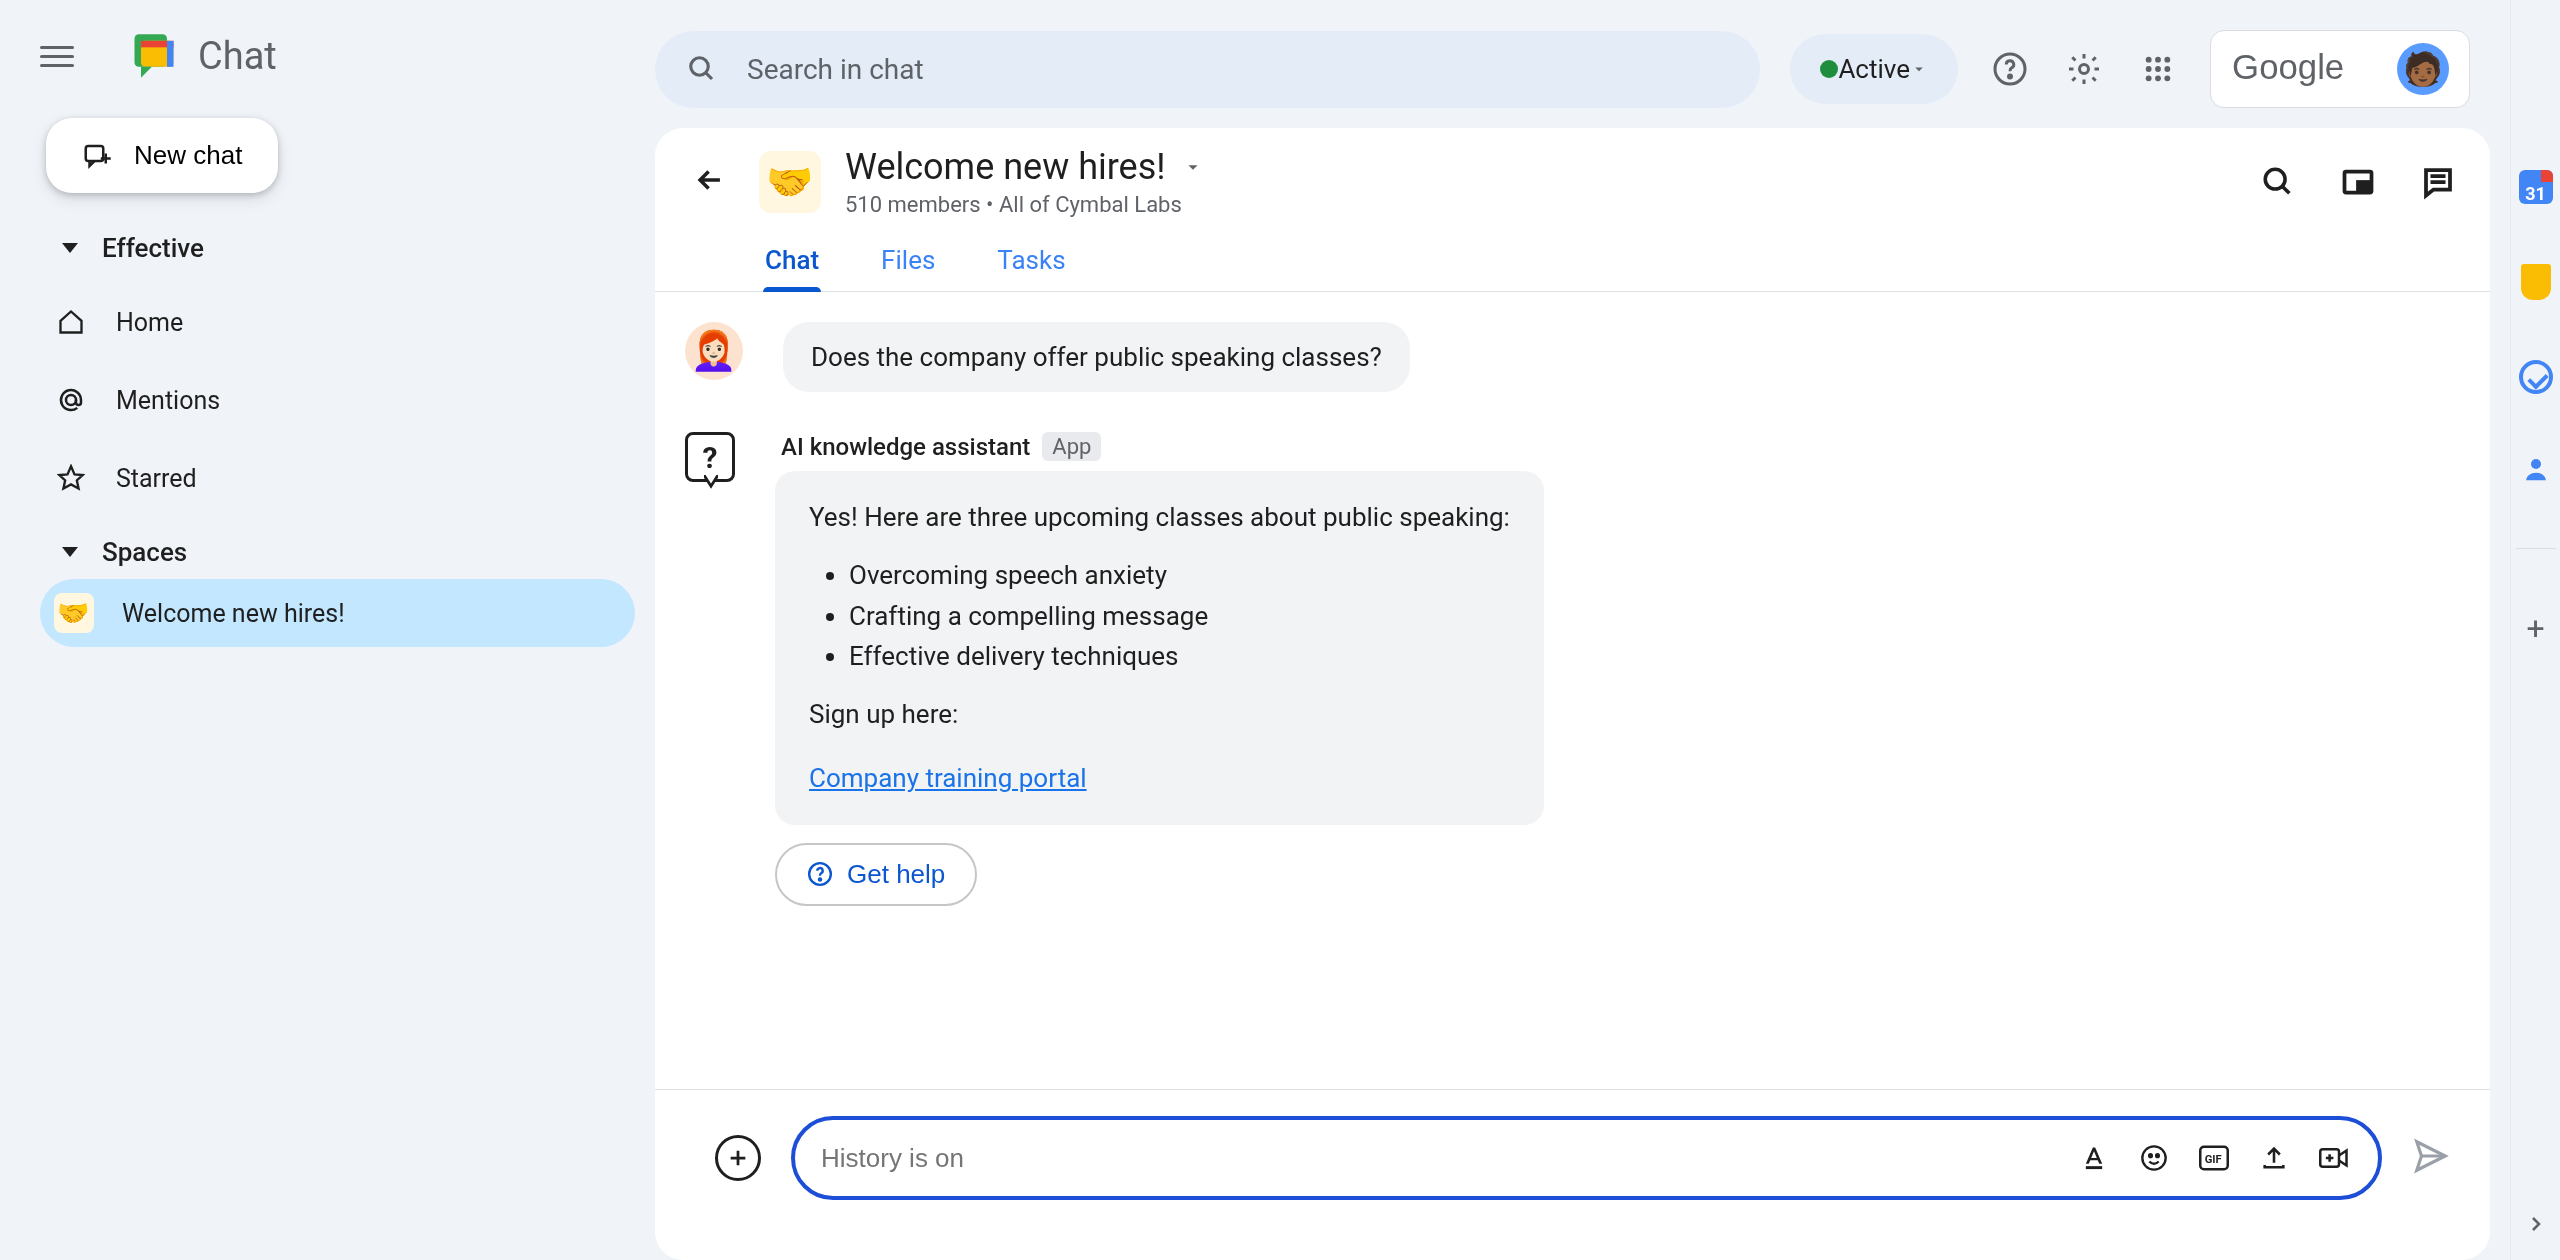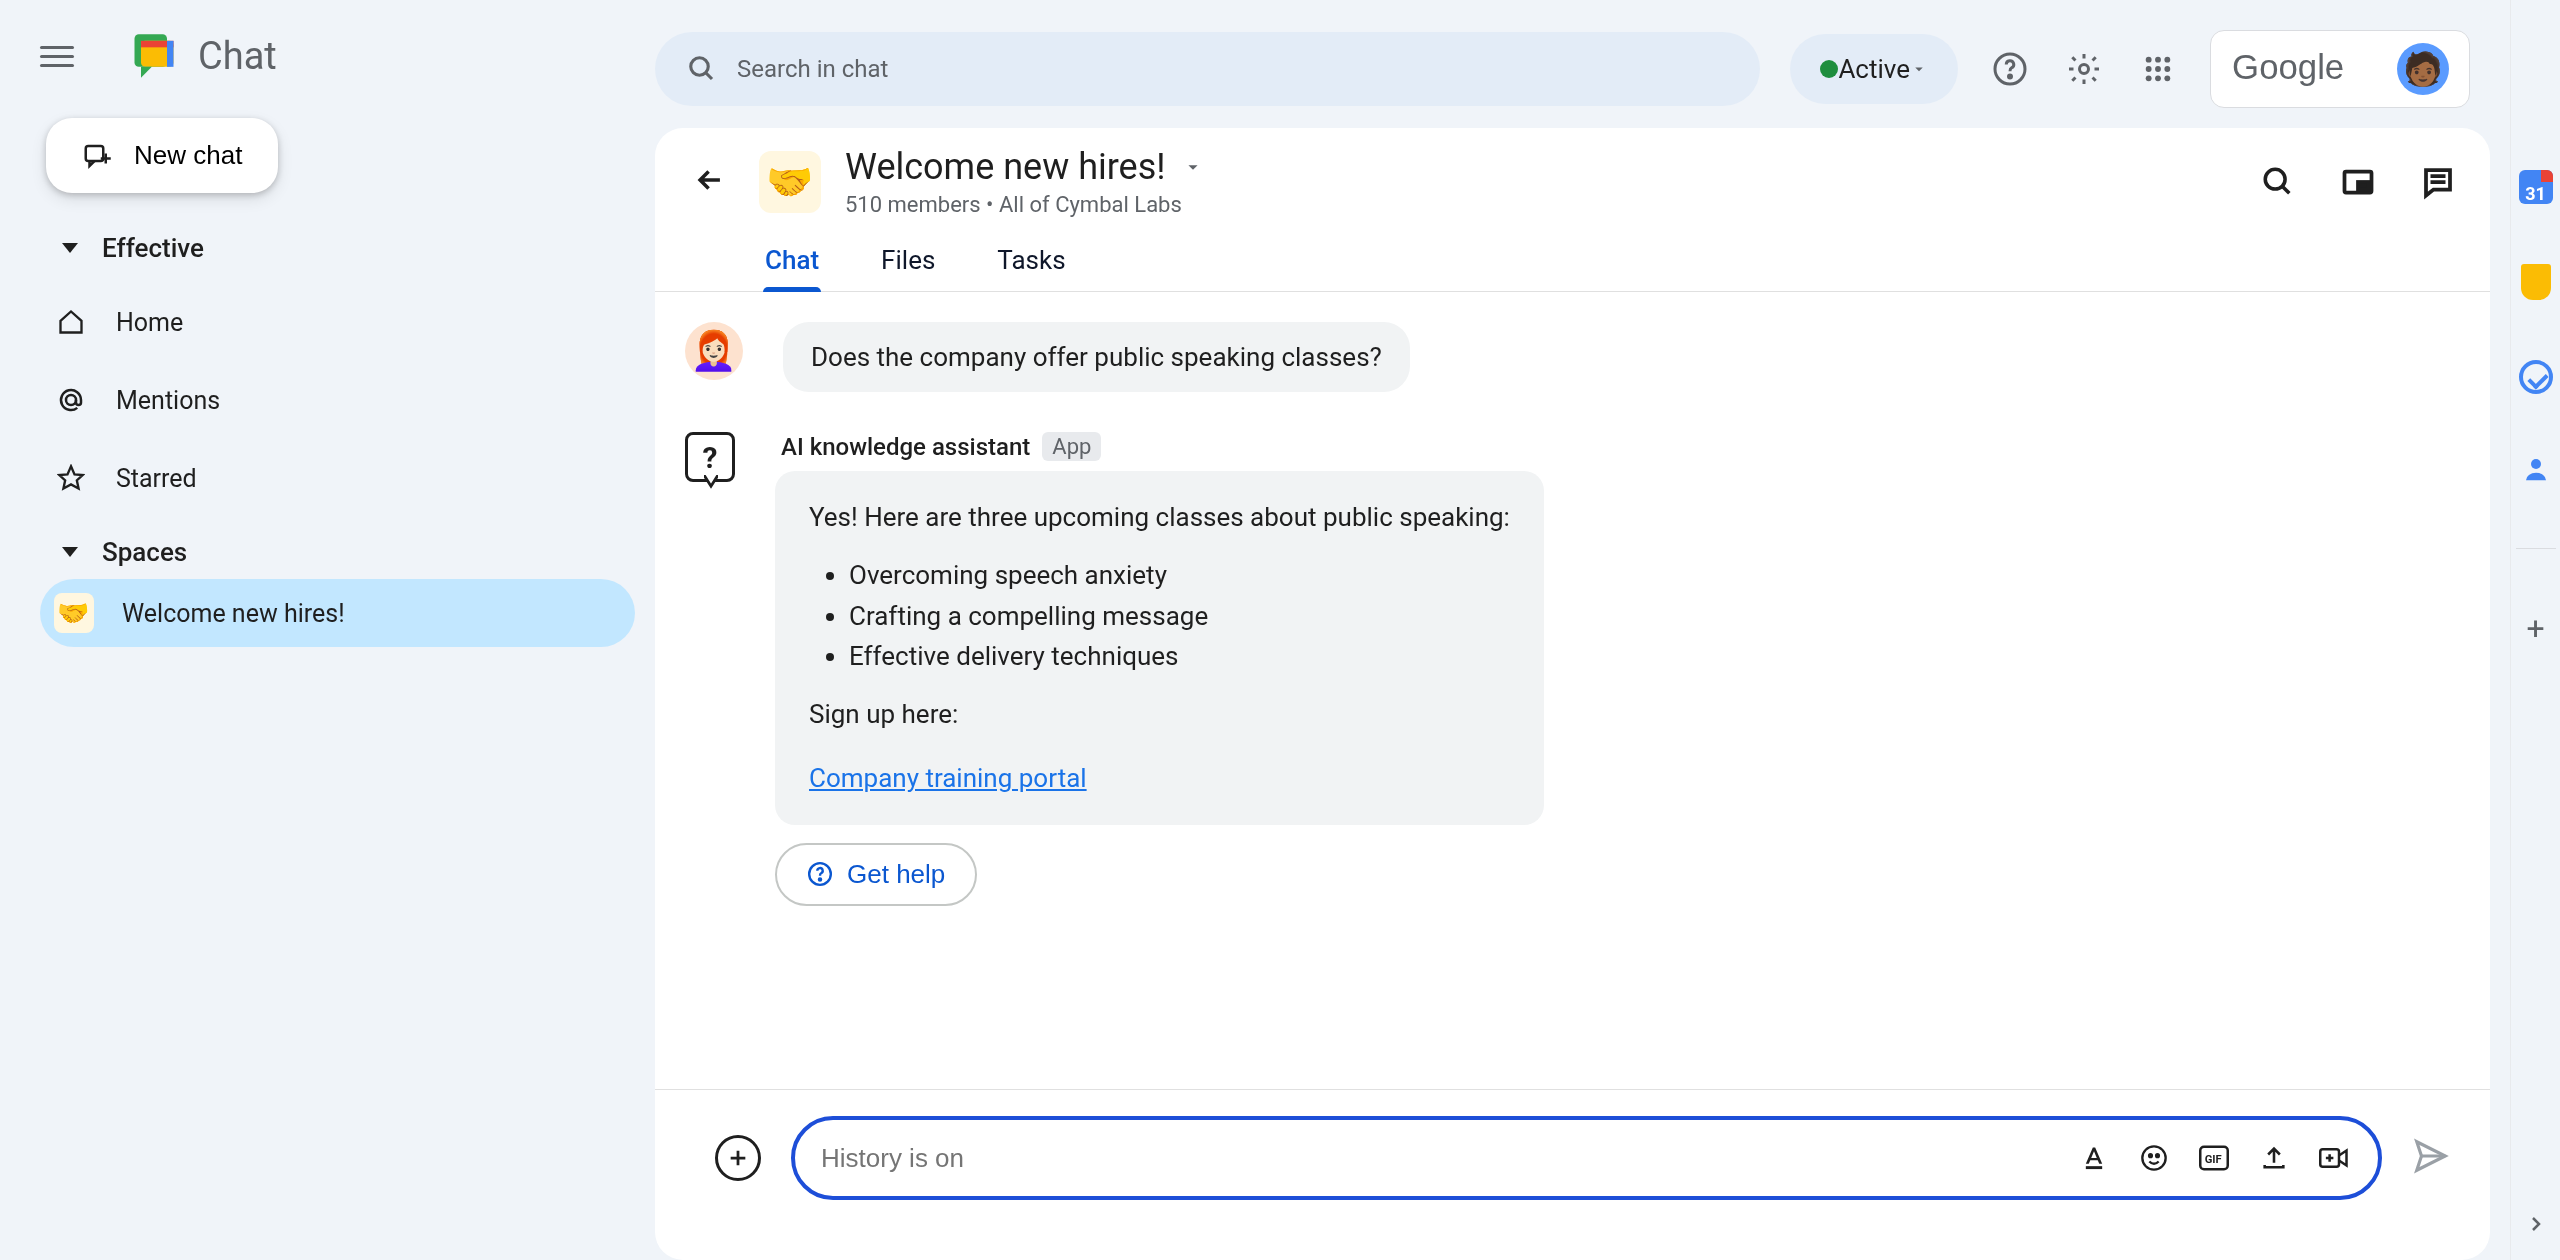--- a/index.html
+++ b/index.html
@@ -119,23 +119,23 @@
     align-items: center;
     gap: 30px;
     padding: 10px 20px 20px 0;
   }
   .search-pill {
     flex: 1;
     background: #e3ecf7;
     border-radius: 999px;
     display: flex;
     align-items: center;
-    gap: 20px;
+    gap: 30px;
     padding: 22px 32px;
-    font-size: 24px;
+    font-size: 28px;
     color: #5f6368;
     cursor: text;
   }
   .status-pill {
     background: #e3ecf7;
     border-radius: 999px;
     display: flex;
     align-items: center;
     padding: 20px 30px;
     font-size: 26px;
@@ -208,21 +208,21 @@
   .tabs {
     display:flex;
     gap:50px;
     padding: 12px 40px 0 104px;
     border-bottom: 1px solid #e0e0e0;
     font-size: 26px;
   }
   .tab {
     padding: 16px 6px;
     cursor:pointer;
-    color:#0f172a;
+    color:#3b82f6;
     position:relative;
   }
   .tab.active {
     color:#0b57d0;
     font-weight:500;
   }
   .tab.active::after {
     content:"";
     position:absolute;
     left:4px; right:4px; bottom:-1px;

